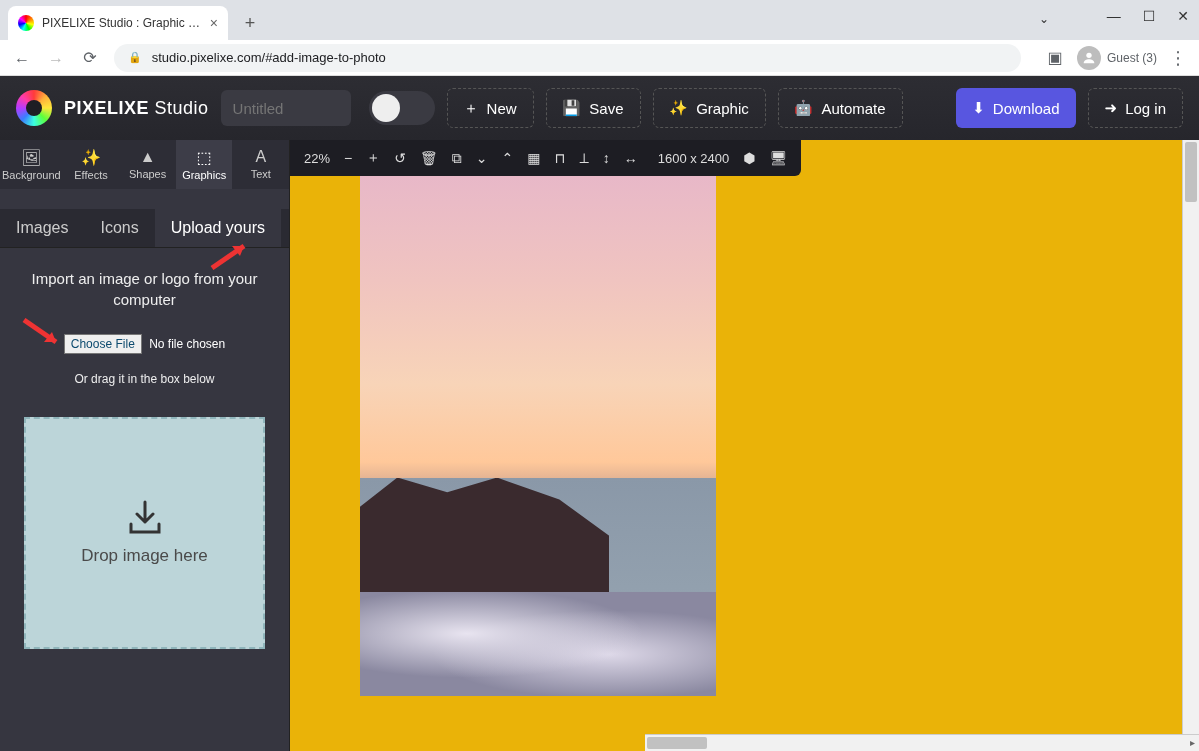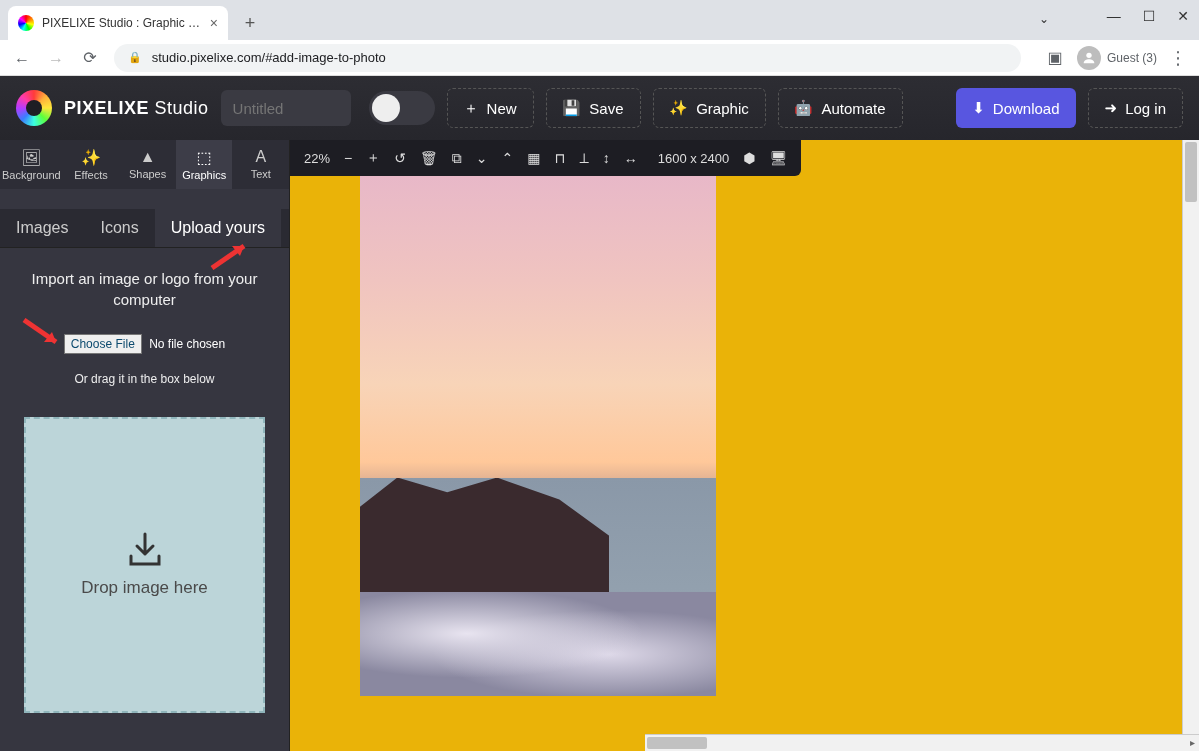--- a/index.html
+++ b/index.html
@@ -50,21 +50,21 @@
 .subtabs { display:flex; background:#2a2a32; border-bottom:1px solid #222; margin-top:20px; }
 .subtab { padding:10px 16px; font-size:16px; color:#ccc; cursor:pointer;text-align:right; }
 .subtab.active { background:#363640; color:#fff; }
 
 .panel { padding:20px; color:#eee; }
 .panel-head { text-align:center; font-size:15px; line-height:1.4; margin-bottom:24px; }
 .file-row { text-align:center; margin-bottom:18px; font-size:12px; }
 .file-btn { background:#efefef; border:1px solid #777; padding:2px 6px; font-size:12px; color:#0c4a6e; cursor:pointer; }
 .file-label { color:#fff; margin-left:4px; }
 .panel-sub { text-align:center; font-size:12px; margin-bottom:31px; }
-.dropzone { background:#bcd5d9; border:2px dashed #8fb5bb; height:296px; display:flex; flex-direction:column; align-items:center; justify-content:center; color:#4a4a4a; font-size:17px; gap:10px; margin:0 4px; }
+.dropzone { background:#bcd5d9; border:2px dashed #8fb5bb; height:232px; display:flex; flex-direction:column; align-items:center; justify-content:center; color:#4a4a4a; font-size:17px; gap:10px; margin:0 4px; }
 
 
 .canvas-wrap { flex:1; background:#eab308; position:relative; overflow:hidden; }
 .topbar { position:absolute; top:0; left:0; height:36px; background:#1d1d23; display:flex; align-items:center; padding:0 14px; gap:14px; color:#ddd; font-size:13px; border-radius:0 0 6px 0; }
 .topbar .ic { cursor:pointer; font-size:14px; }
 .dims { font-size:13px; margin-left:6px; }
 
 .canvas-img { position:absolute; top:36px; left:70px; width:356px; height:520px; overflow:hidden; }
 .sky { position:absolute; inset:0; background:linear-gradient(#e8b8c8 0%,#f0c4c0 20%,#f8d4b8 40%,#ffc89a 55%,#d4a890 60%,#9aa8b4 65%,#8a98a8 100%); }
 .sea { position:absolute; left:0; right:0; top:58%; bottom:0; background:linear-gradient(#8a98a8,#9aa8b4); }

